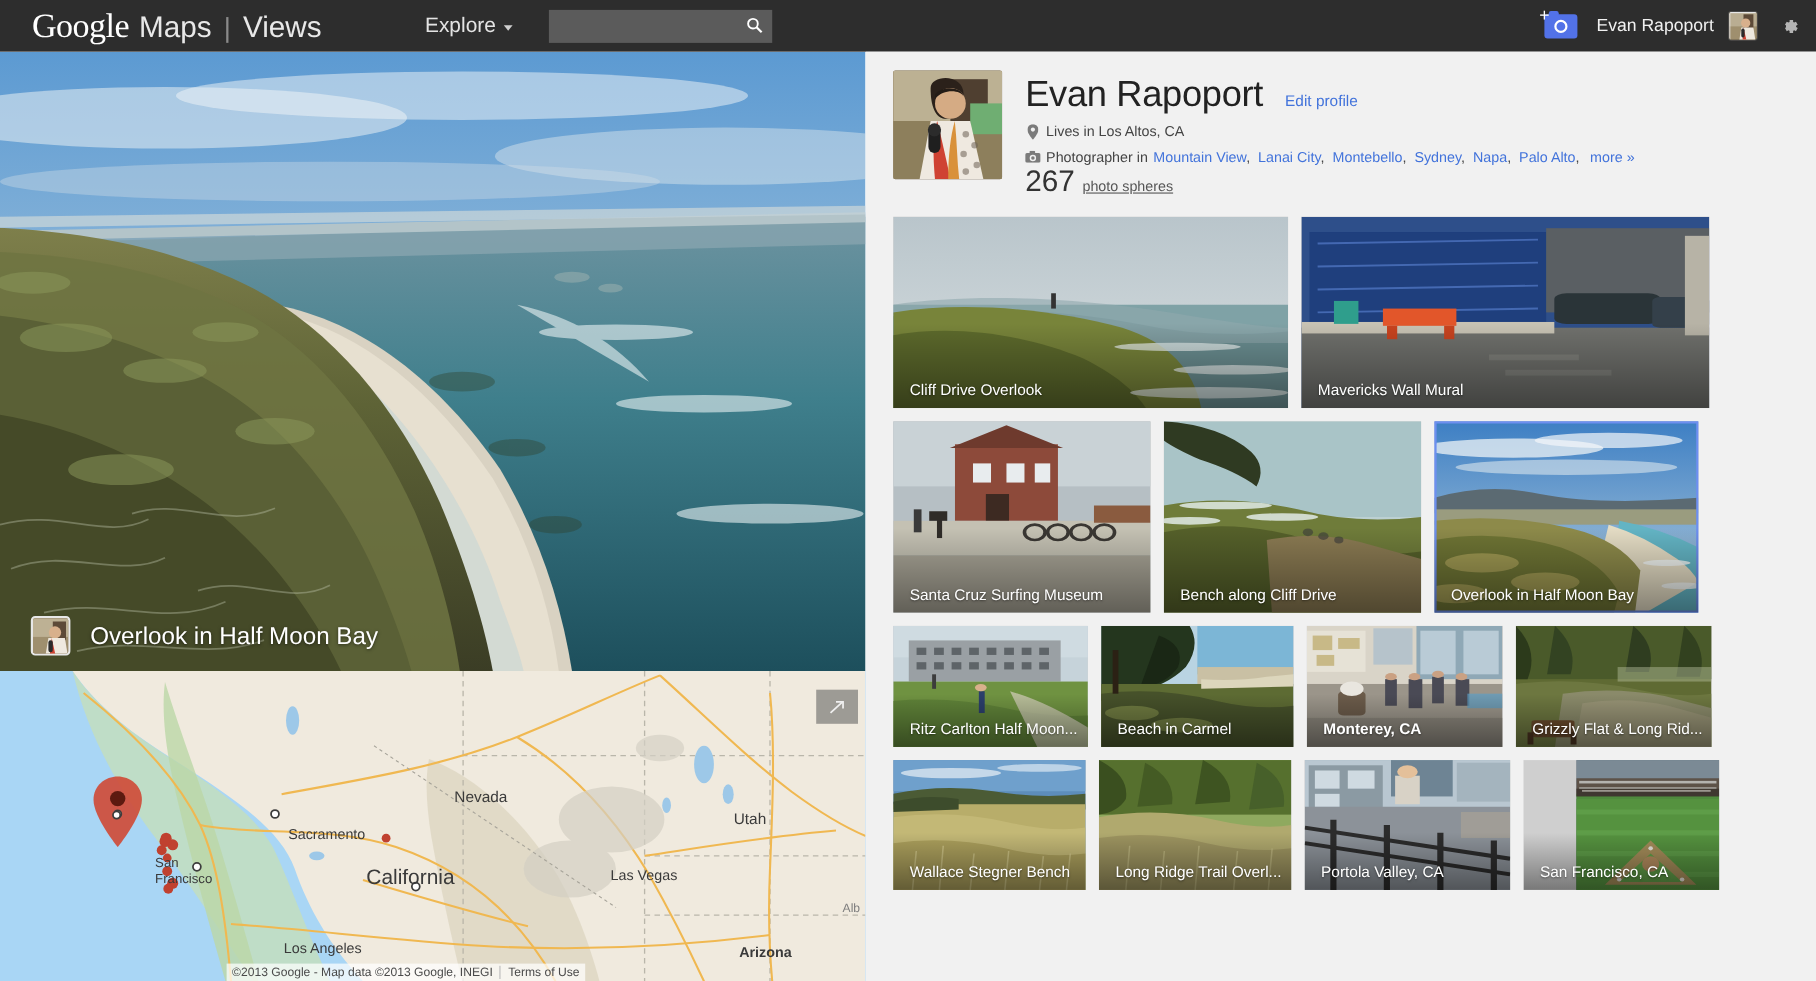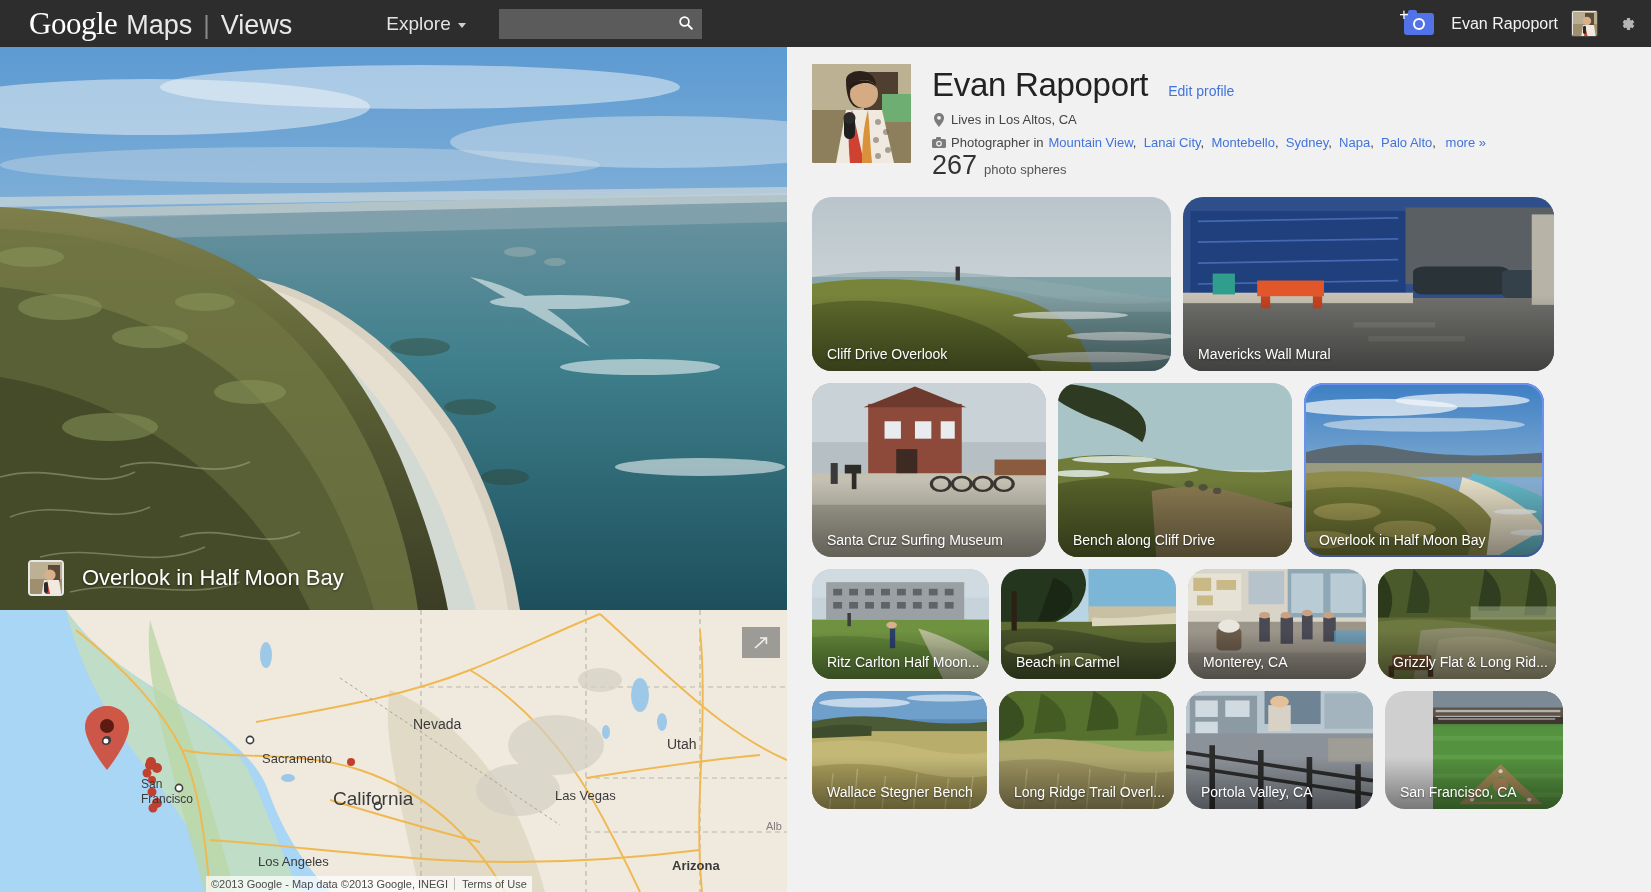--- a/index.html
+++ b/index.html
@@ -160,28 +160,28 @@
     display: flex; align-items: center; margin-top: 8px;
     font-size: 13px; color: #444;
   }
   .meta-row .mi { width: 14px; margin-right: 5px; display:flex; justify-content:center;}
   .meta-links a {
     color: #4273db; text-decoration: none; cursor: pointer;
   }
   .meta-links .sep { color: #444; }
   .count-row { display: flex; align-items: baseline; }
   .count-num { font-size: 27px; color: #333; font-weight: 400; }
-  .count-lbl { font-size: 13px; color: #555; margin-left: 7px; }
+  .count-lbl { font-size: 13px; color: #555; margin-left: 7px; text-decoration: underline; }
 
   
   .grid { padding: 16px 17px 0 25px; }
   .grid-row { display: flex; margin-bottom: 12px; }
   .tile {
     position: relative; overflow: hidden; margin-right: 12px;
-    cursor: pointer; flex-shrink: 0; background: #cfcfcf; border-radius: 20px;
+    cursor: pointer; flex-shrink: 0; background: #cfcfcf;
   }
   .tile:last-child { margin-right: 0; }
   .tile.sel { outline: 2px solid #6d8ff0; outline-offset: -2px; }
   .tile svg { display: block; width: 100%; height: 100%; }
   .tile-label {
     position: absolute; left: 0; bottom: 0; right: 0;
     color: #fff; font-size: 14px; padding: 0 0 9px 15px;
     text-shadow: 0 1px 2px rgba(0,0,0,.5);
     white-space: nowrap; overflow: hidden;
   }
@@ -664,21 +664,21 @@
   <path d="M52 44 Q70 46 86 42 L100 40 L100 50 L52 52Z" fill="#dcd6bc"></path>
   <g fill="#7f8c4a" opacity=".7">
               <ellipse cx="16" cy="72" rx="14" ry="6"></ellipse>
               <ellipse cx="42" cy="82" rx="16" ry="6"></ellipse>
             </g>
   <rect x="6" y="20" width="3" height="36" fill="#2b2114"></rect>
           </svg>
           <div class="tile-scrim"></div>
           <div class="tile-label">Beach in Carmel</div>
         </div>
-        <div class="tile" style="width: 178px; height: 110px;">
+        <div class="tile" style="width: 178px; height: 110px; font-weight: bold;">
           <svg viewBox="0 0 100 100" preserveAspectRatio="none">
             <rect width="100" height="100" fill="#cdc8bd"></rect>
   <rect y="0" width="100" height="48" fill="#d9d4c8"></rect>
   <rect x="0" y="4" width="30" height="34" fill="#e6e2d6"></rect>
   <g fill="#c8b987">
               <rect x="3" y="8" width="10" height="12"></rect>
               <rect x="16" y="10" width="11" height="9"></rect>
               <rect x="5" y="24" width="9" height="9"></rect>
             </g>
   <rect x="34" y="2" width="20" height="30" fill="#b6c3cb"></rect>

